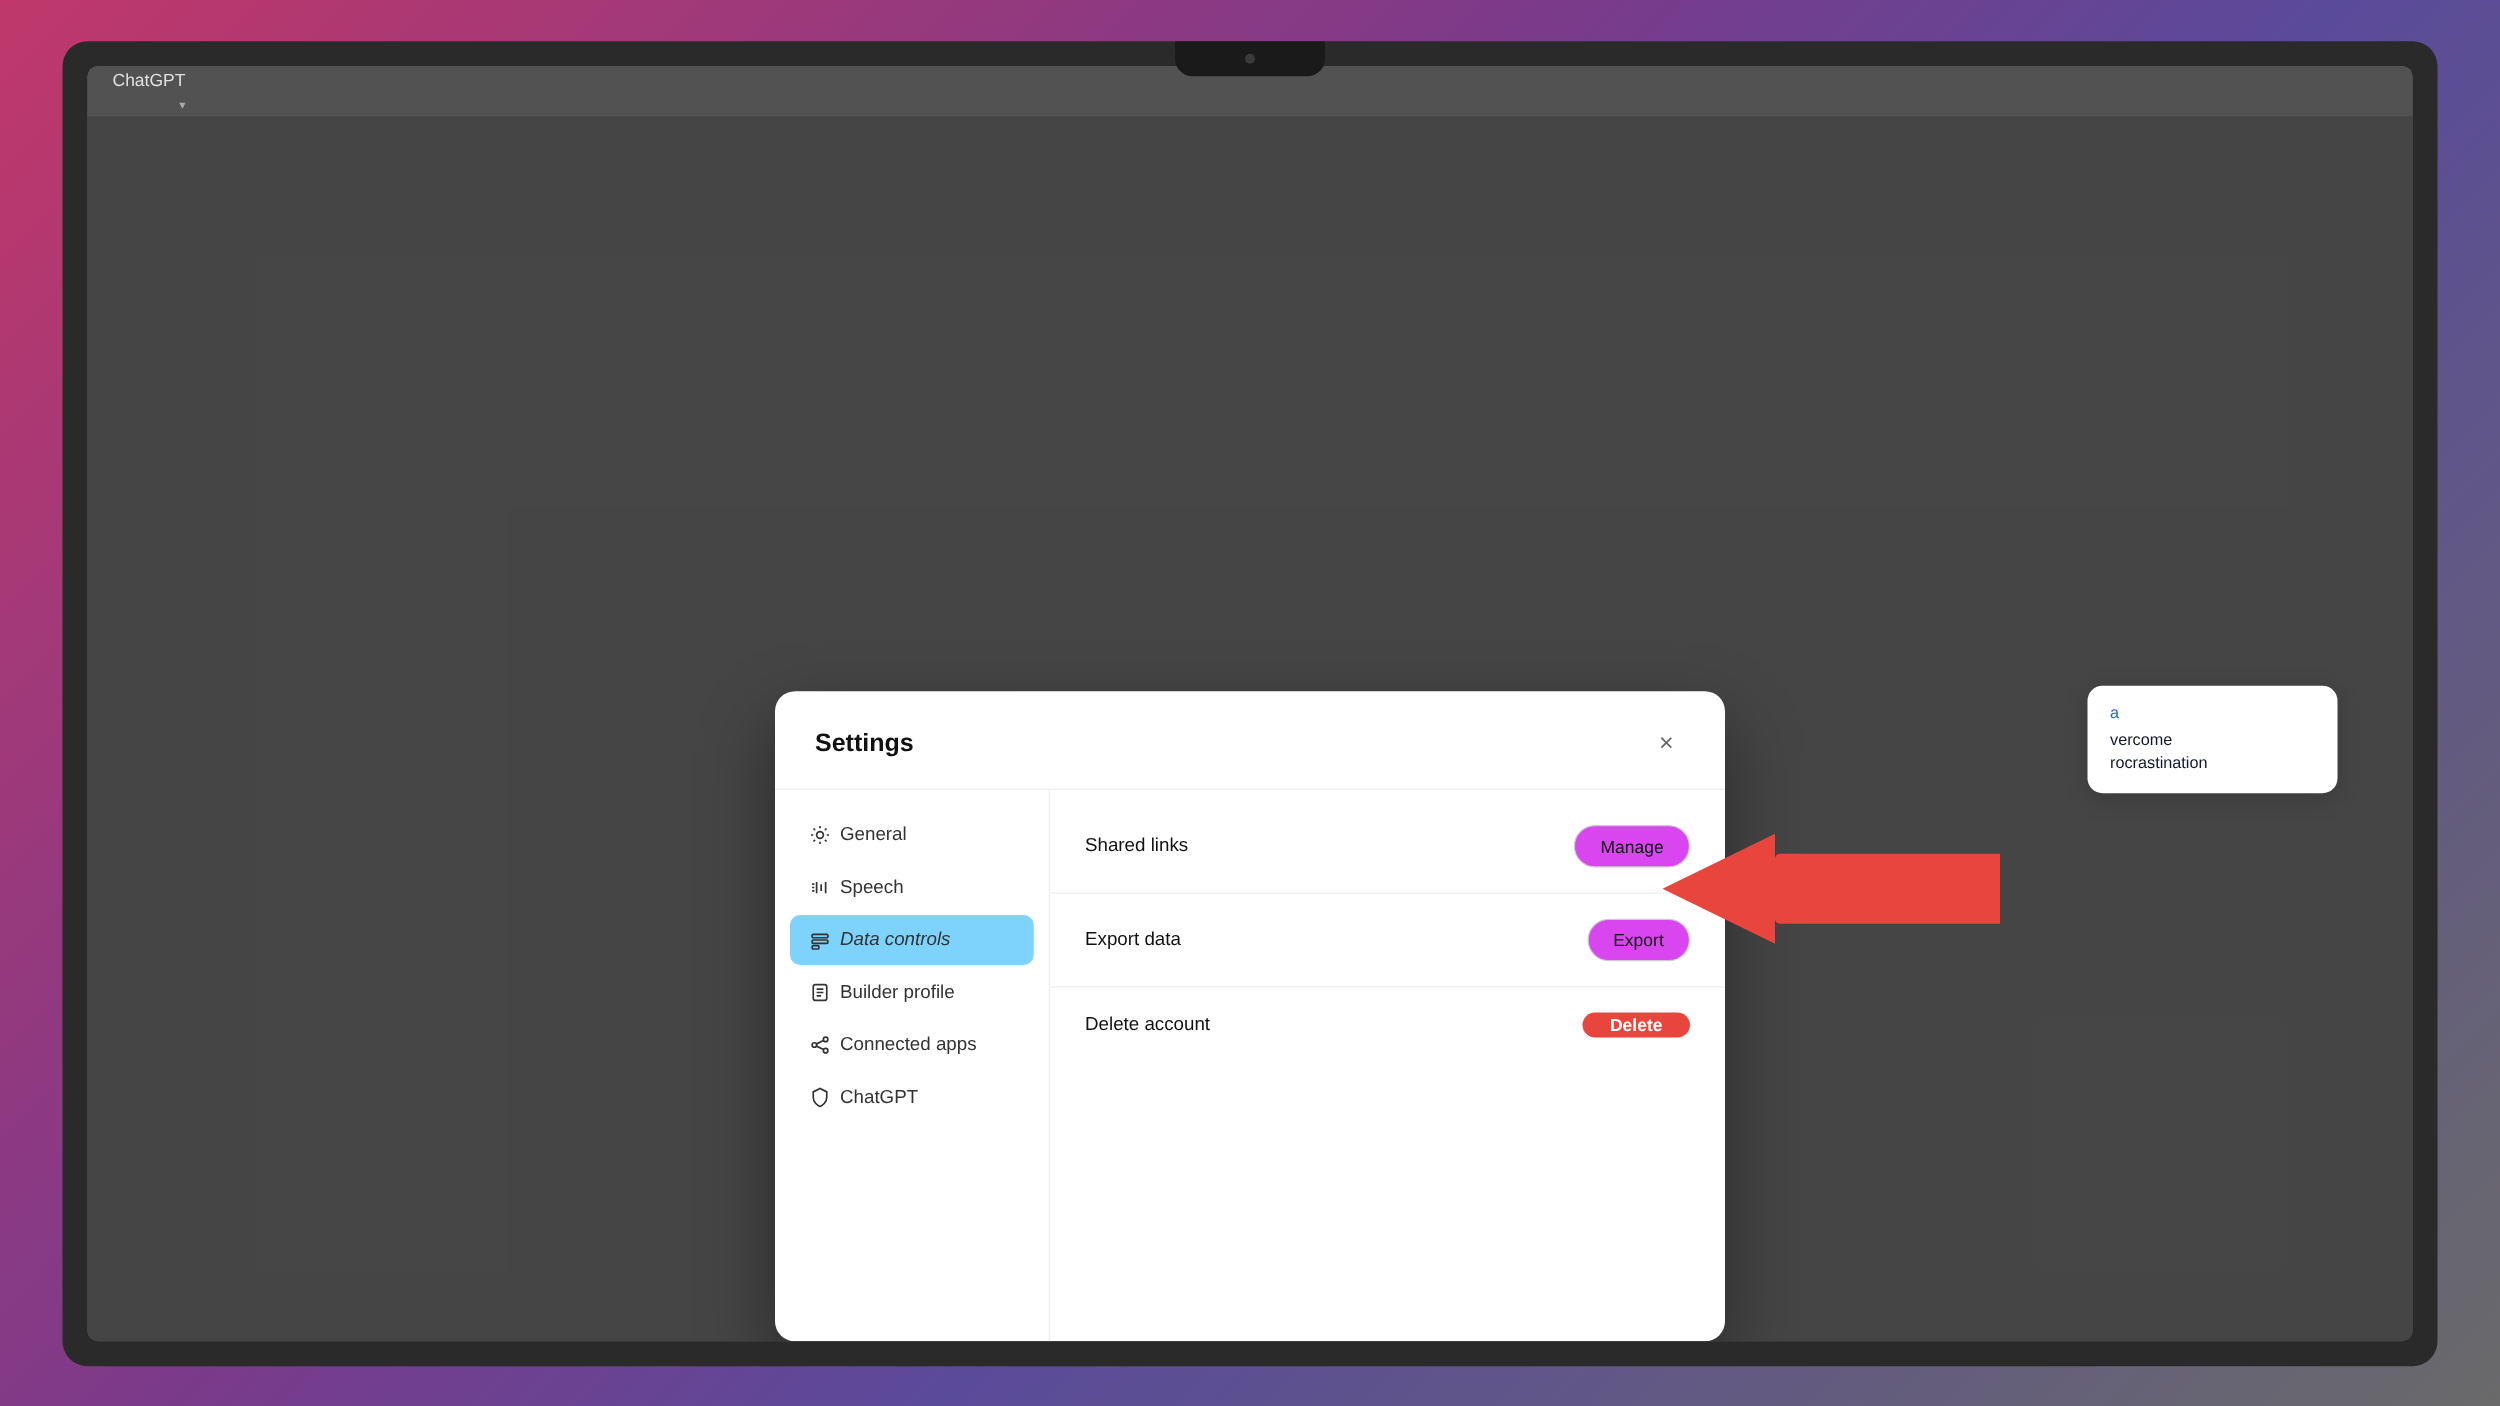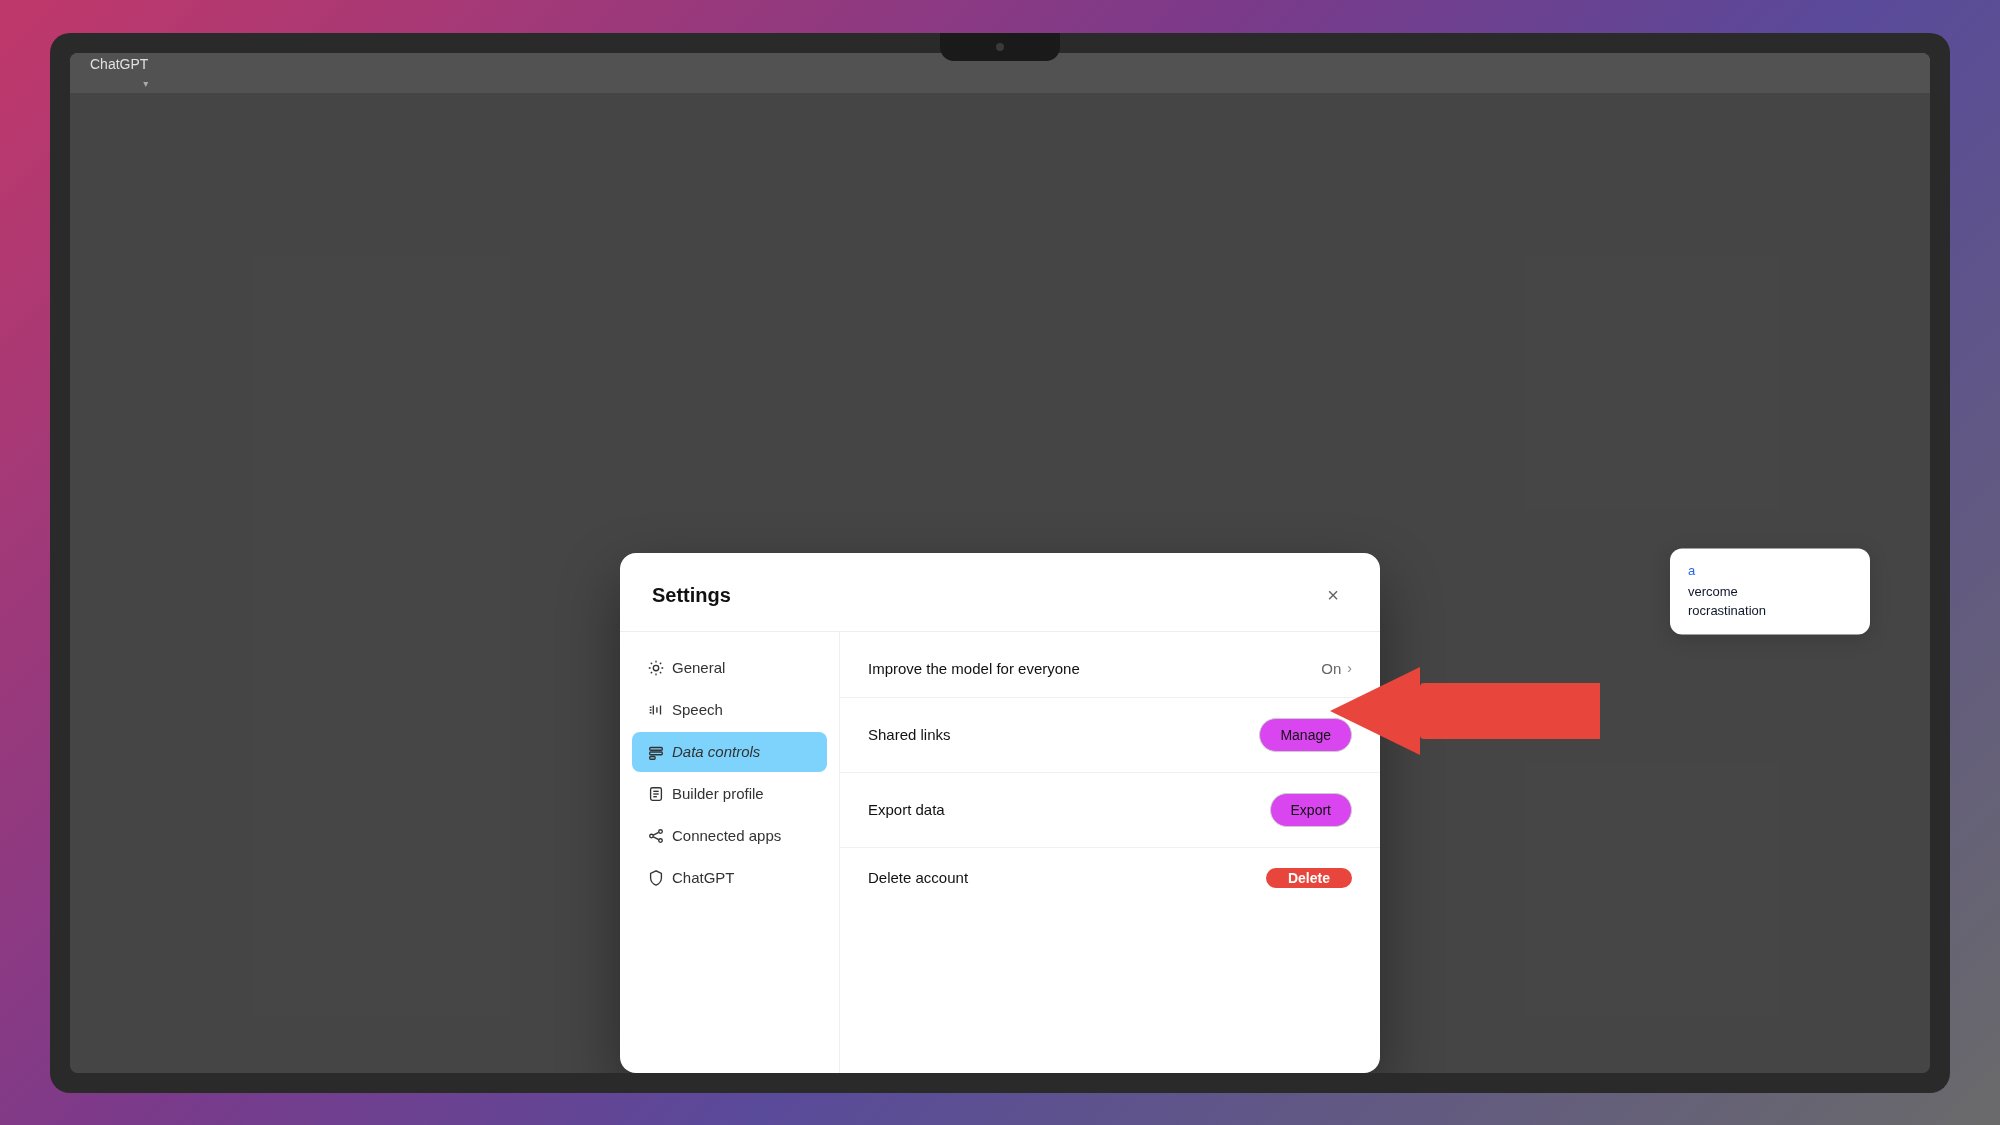--- a/index.html
+++ b/index.html
@@ -345,27 +345,20 @@
                     <path d="M10 2L4 5v5c0 4 3.5 7 6 8 2.5-1 6-4 6-8V5L10 2z"></path>
                   </svg>
                 </div>
                 <span>ChatGPT</span>
               </div>
 
             </div>
 
             <div class="main-content">
 
-              <div class="setting-row">
-                <span class="setting-label">Improve the model for everyone</span>
-                <div class="setting-action">
-                  <span class="on-label">On</span>
-                  <span class="chevron-right">›</span>
-                </div>
-              </div>
 
               <div class="setting-row">
                 <span class="setting-label">Shared links</span>
                 <button class="btn-outline">Manage</button>
               </div>
 
               <div class="setting-row">
                 <span class="setting-label">Export data</span>
                 <button class="btn-outline">Export</button>
               </div>

